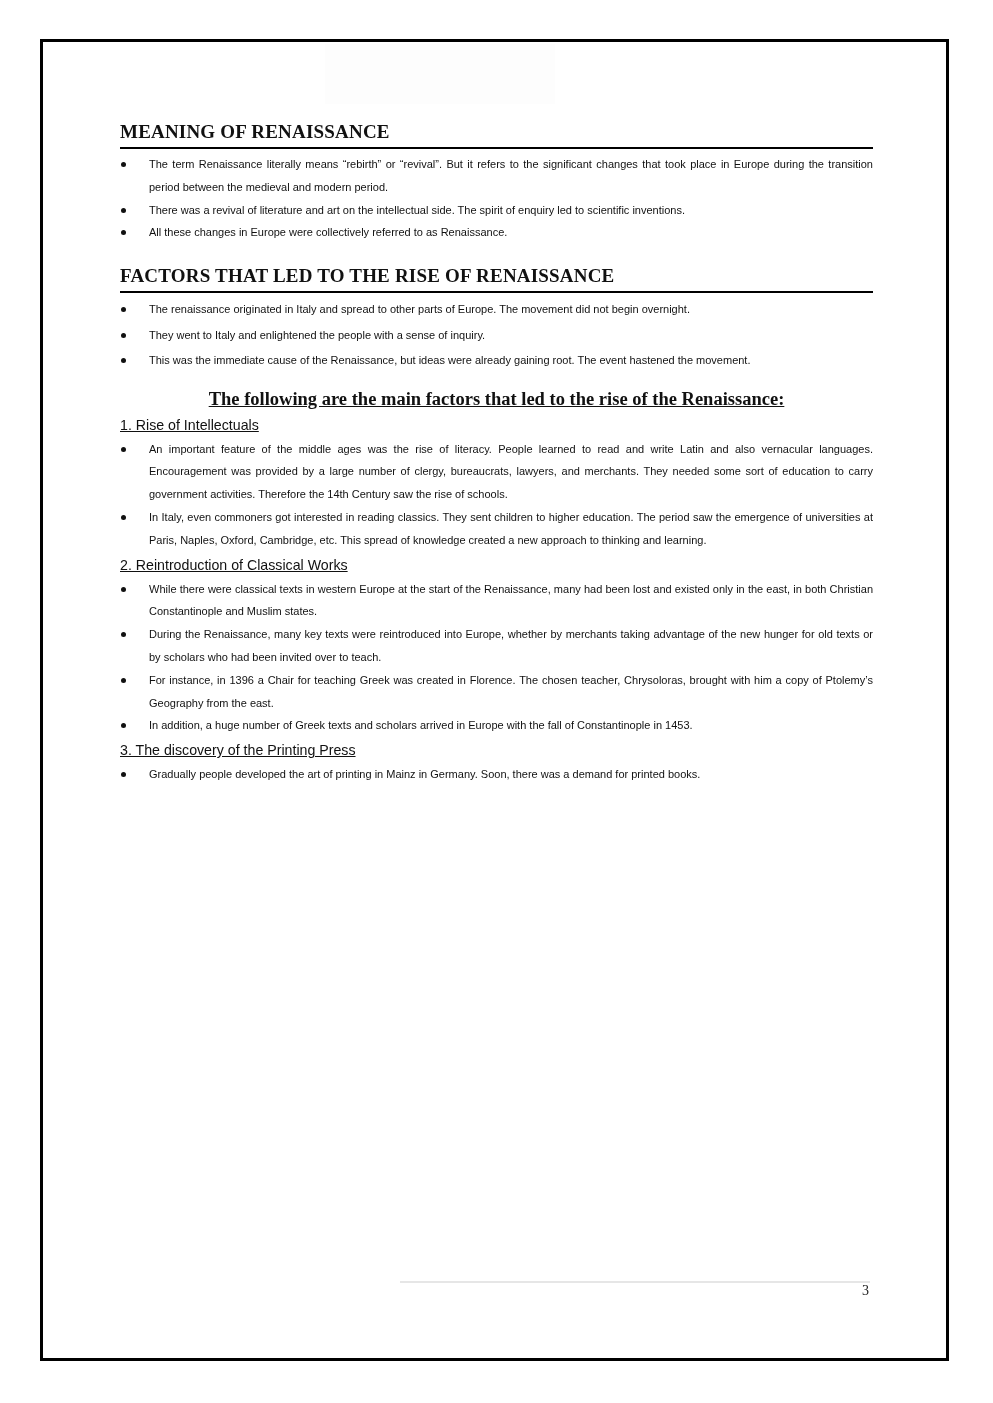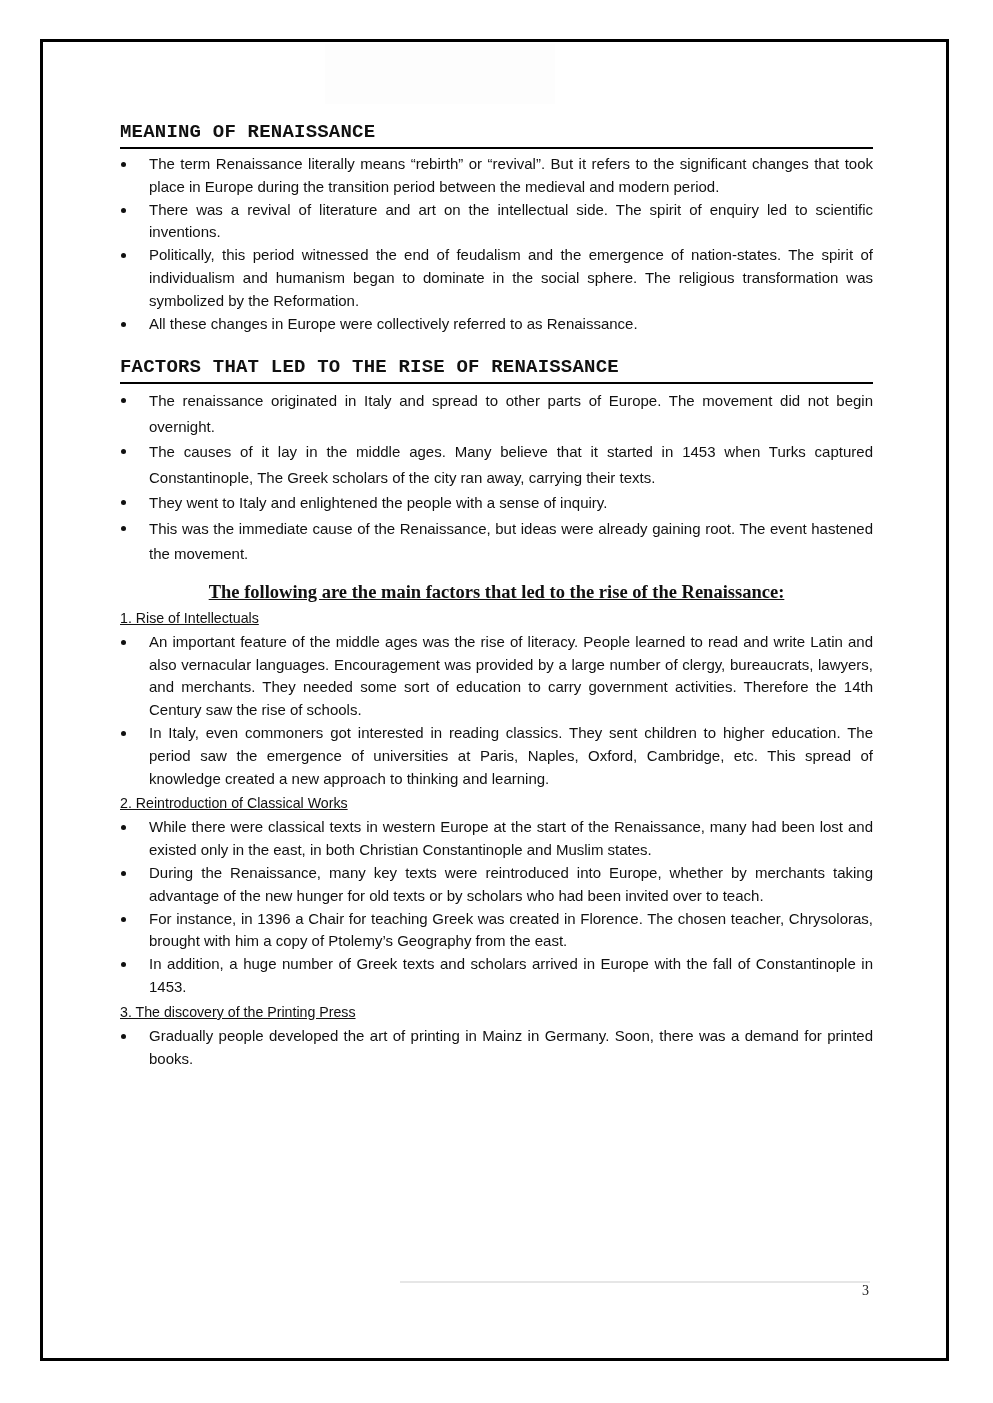--- a/index.html
+++ b/index.html
@@ -10,27 +10,27 @@
   }
   .header-ghost {
     position: absolute; left: 325px; top: 44px; width: 230px; height: 60px;
     background: #fdfdfd;
   }
   .content {
     position: absolute; left: 120px; top: 118px; width: 753px;
     font-family: "Liberation Sans", sans-serif; color: #111;
   }
   .h1 {
-    font-family: Liberation Mono, monospace; font-weight: bold; font-size: 19px;
+    font-family: Liberation Serif, serif; font-weight: bold; font-size: 19px;
     letter-spacing: 0.2px; line-height: 28px; padding-bottom: 1px;
     border-bottom: 2px solid #000; margin: 0 0 4px 0;
   }
   ul { list-style: none; margin: 0; padding: 0; }
   li {
-    position: relative; padding-left: 29px; font-size: 15px; line-height: 22.8px;
+    position: relative; padding-left: 29px; font-size: 11px; line-height: 22.8px;
     text-align: justify;
   }
   li::before {
     content: ""; position: absolute; left: 1px; top: 9px; width: 5px; height: 5px;
     border-radius: 50%; background: #111;
   }
   .wide li { line-height: 25.5px; }
   .wide li::before { top: 10px; }
   .sec2 { margin-top: 18px; }
   .h2 {
@@ -53,28 +53,26 @@
 
 <div class="page-border"></div>
 <div class="header-ghost"></div>
 
 <div class="content">
 
   <h1 class="h1">MEANING OF RENAISSANCE</h1>
   <ul>
     <li>The term Renaissance literally means “rebirth” or “revival”. But it refers to the significant changes that took place in Europe during the transition period between the medieval and modern period.</li>
     <li>There was a revival of literature and art on the intellectual side. The spirit of enquiry led to scientific inventions.</li>
-    <li>Politically, this period witnessed the end of feudalism and the emergence of nation-states. The spirit of individualism and humanism began to dominate in the social sphere. The religious transformation was symbolized by the Reformation.</li>
     <li>All these changes in Europe were collectively referred to as Renaissance.</li>
   </ul>
 
   <h1 class="h1 sec2">FACTORS THAT LED TO THE RISE OF RENAISSANCE</h1>
   <ul class="wide">
     <li>The renaissance originated in Italy and spread to other parts of Europe. The movement did not begin overnight.</li>
-    <li>The causes of it lay in the middle ages. Many believe that it started in 1453 when Turks captured Constantinople, The Greek scholars of the city ran away, carrying their texts.</li>
     <li>They went to Italy and enlightened the people with a sense of inquiry.</li>
     <li>This was the immediate cause of the Renaissance, but ideas were already gaining root. The event hastened the movement.</li>
   </ul>
 
   <h2 class="h2">The following are the main factors that led to the rise of the Renaissance:</h2>
 
   <div class="sub">1. Rise of Intellectuals</div>
   <ul>
     <li>An important feature of the middle ages was the rise of literacy. People learned to read and write Latin and also vernacular languages. Encouragement was provided by a large number of clergy, bureaucrats, lawyers, and merchants. They needed some sort of education to carry government activities. Therefore the 14th Century saw the rise of schools.</li>
     <li>In Italy, even commoners got interested in reading classics. They sent children to higher education. The period saw the emergence of universities at Paris, Naples, Oxford, Cambridge, etc. This spread of knowledge created a new approach to thinking and learning.</li>

